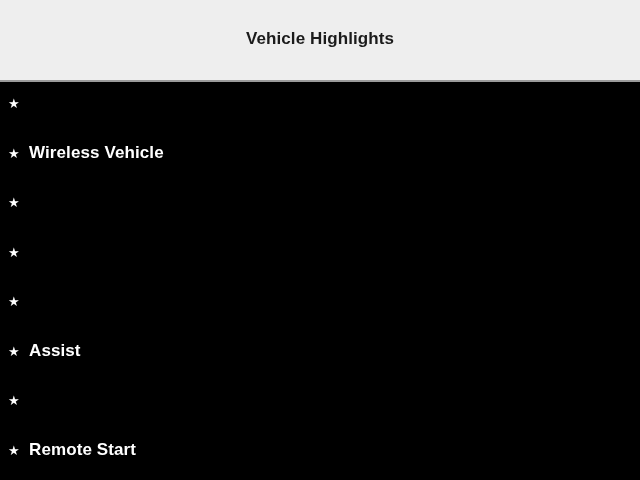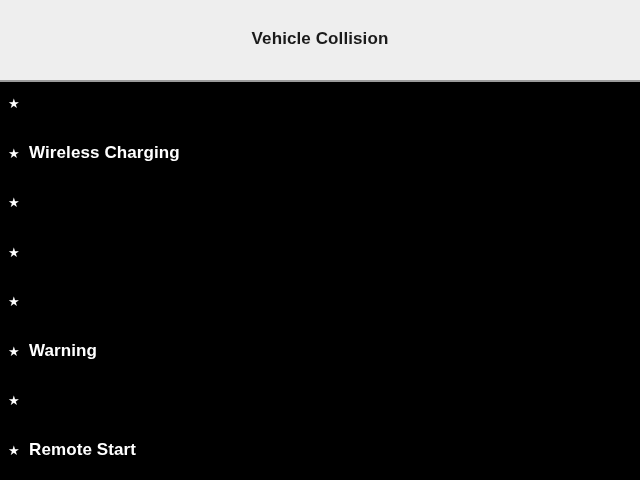--- a/index.html
+++ b/index.html
@@ -101,50 +101,50 @@
     letter-spacing: 0.1px;
     white-space: nowrap;
   }
 </style>
 </head>
 <body>
 
 <div id="app">
 
   <div class="header">
-    <h1 class="header-title">Vehicle Collision</h1>
+    <h1 class="header-title">Vehicle Highlights</h1>
   </div>
   <div class="header-divider"></div>
 
   <div class="highlights-panel">
 
     <div class="highlight-item">
       <span class="highlight-bullet">★</span>
     </div>
 
     <div class="highlight-item">
       <span class="highlight-bullet">★</span>
-      <span class="highlight-label">Wireless Charging</span>
+      <span class="highlight-label">Wireless Vehicle</span>
     </div>
 
     <div class="highlight-item">
       <span class="highlight-bullet">★</span>
     </div>
 
     <div class="highlight-item">
       <span class="highlight-bullet">★</span>
     </div>
 
     <div class="highlight-item">
       <span class="highlight-bullet">★</span>
     </div>
 
     <div class="highlight-item">
       <span class="highlight-bullet">★</span>
-      <span class="highlight-label">Warning</span>
+      <span class="highlight-label">Assist</span>
     </div>
 
     <div class="highlight-item">
       <span class="highlight-bullet">★</span>
     </div>
 
     <div class="highlight-item">
       <span class="highlight-bullet">★</span>
       <span class="highlight-label">Remote Start</span>
     </div>

